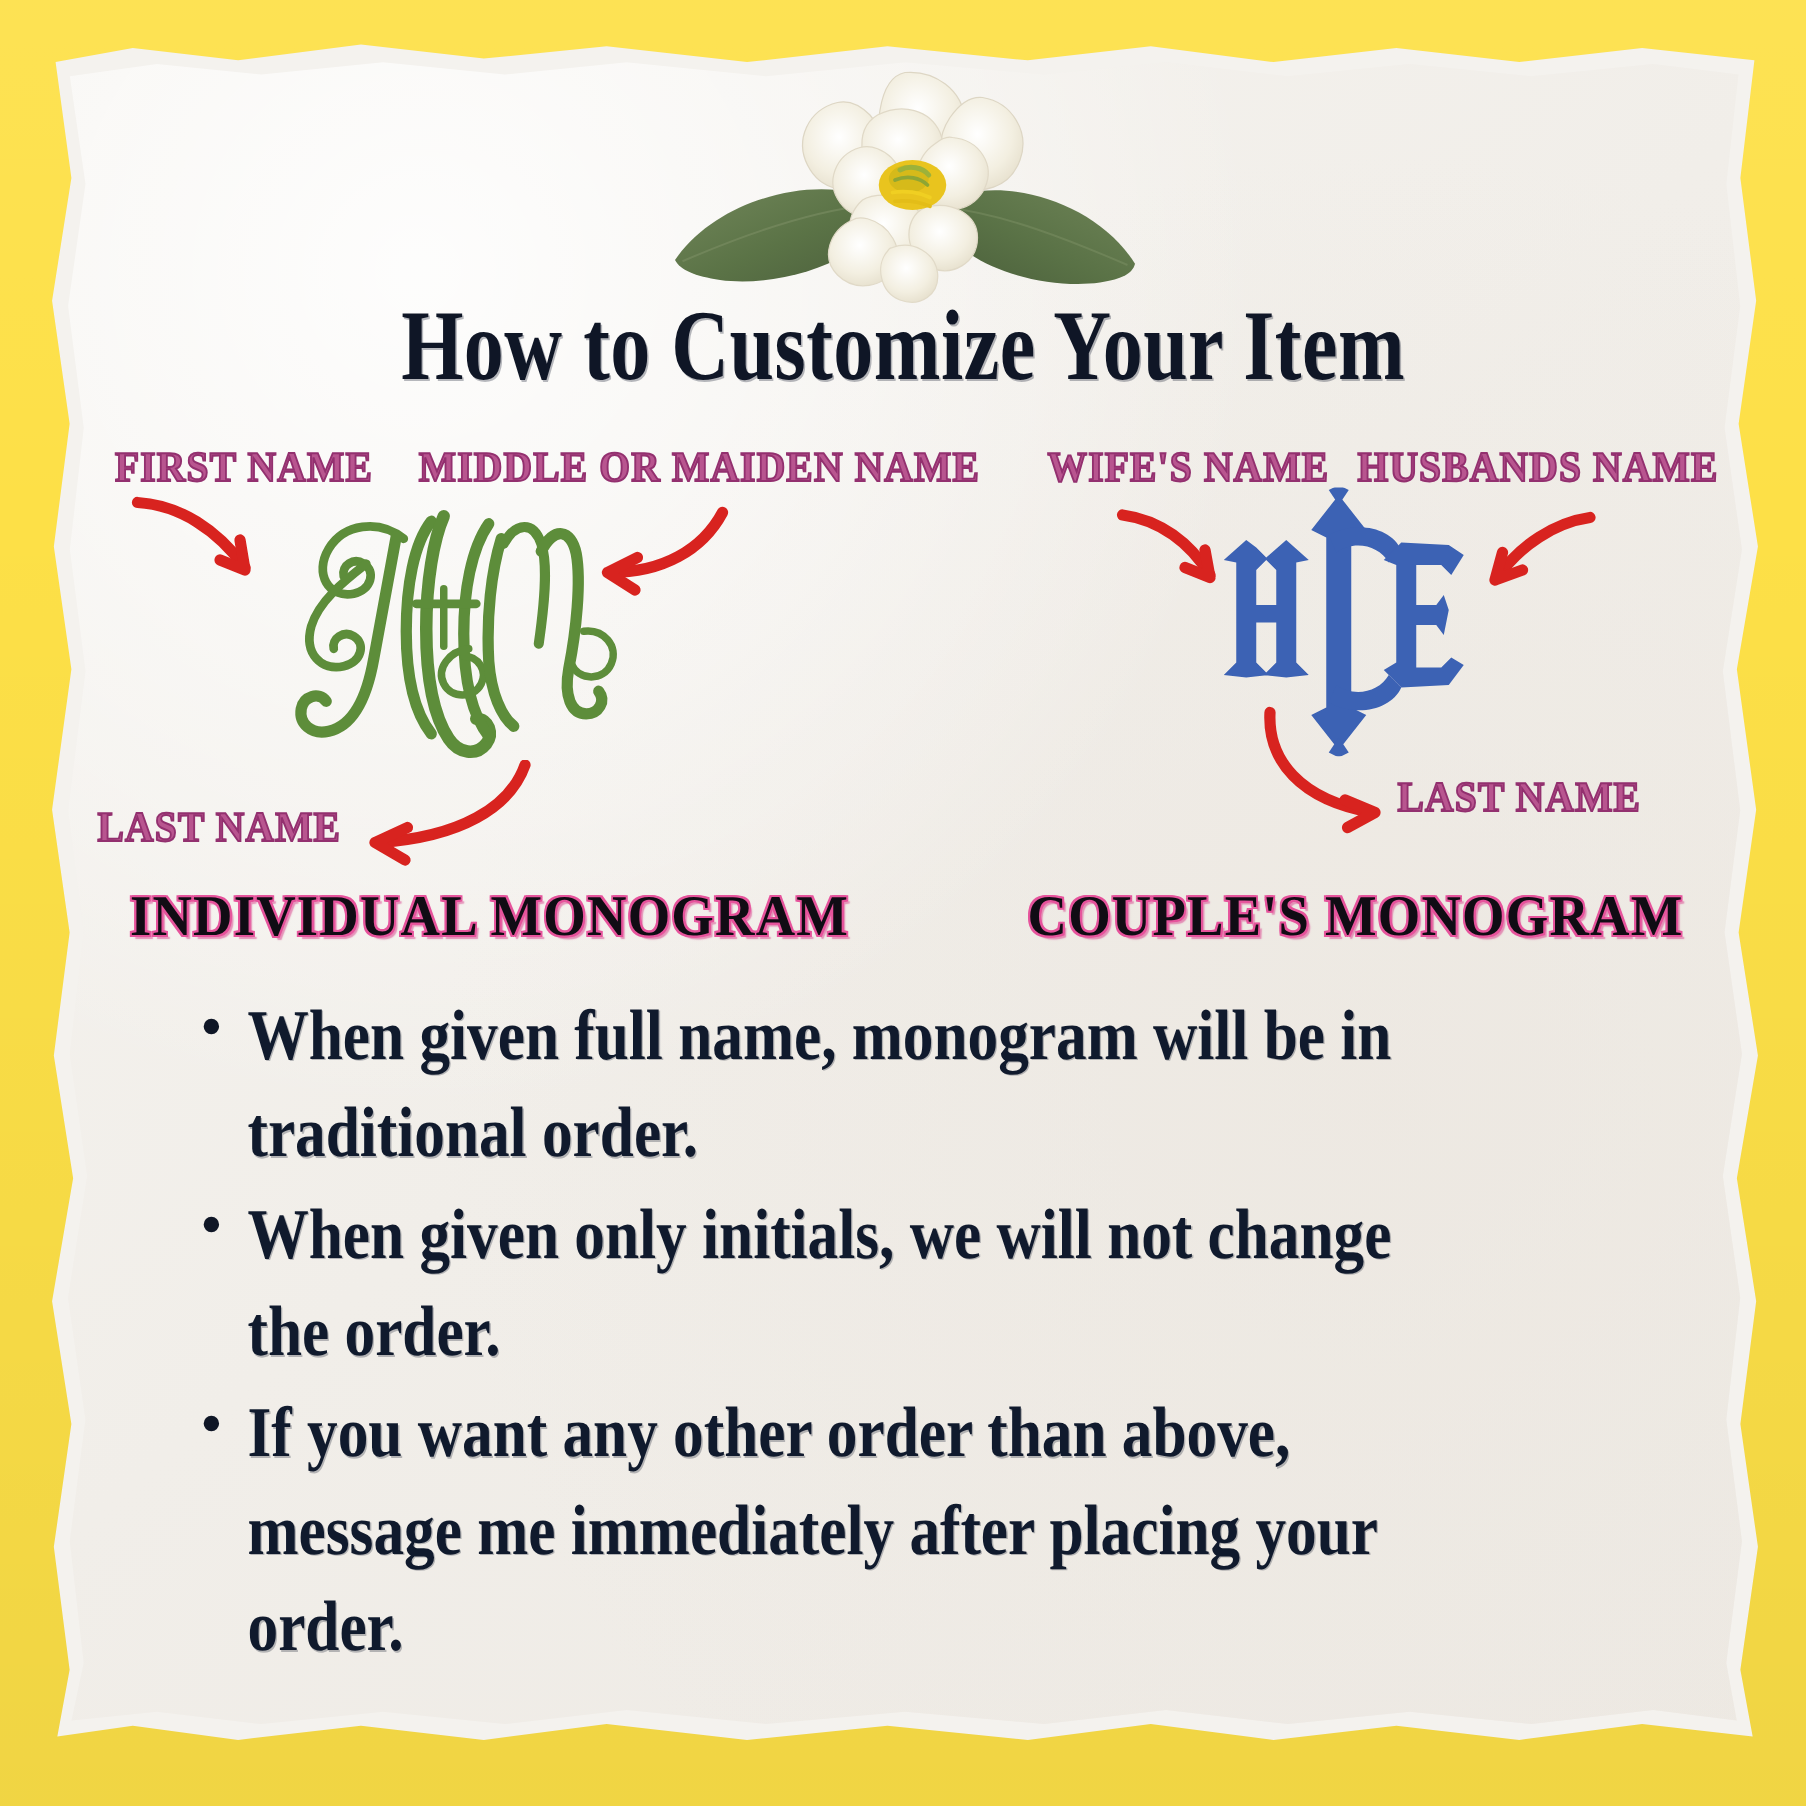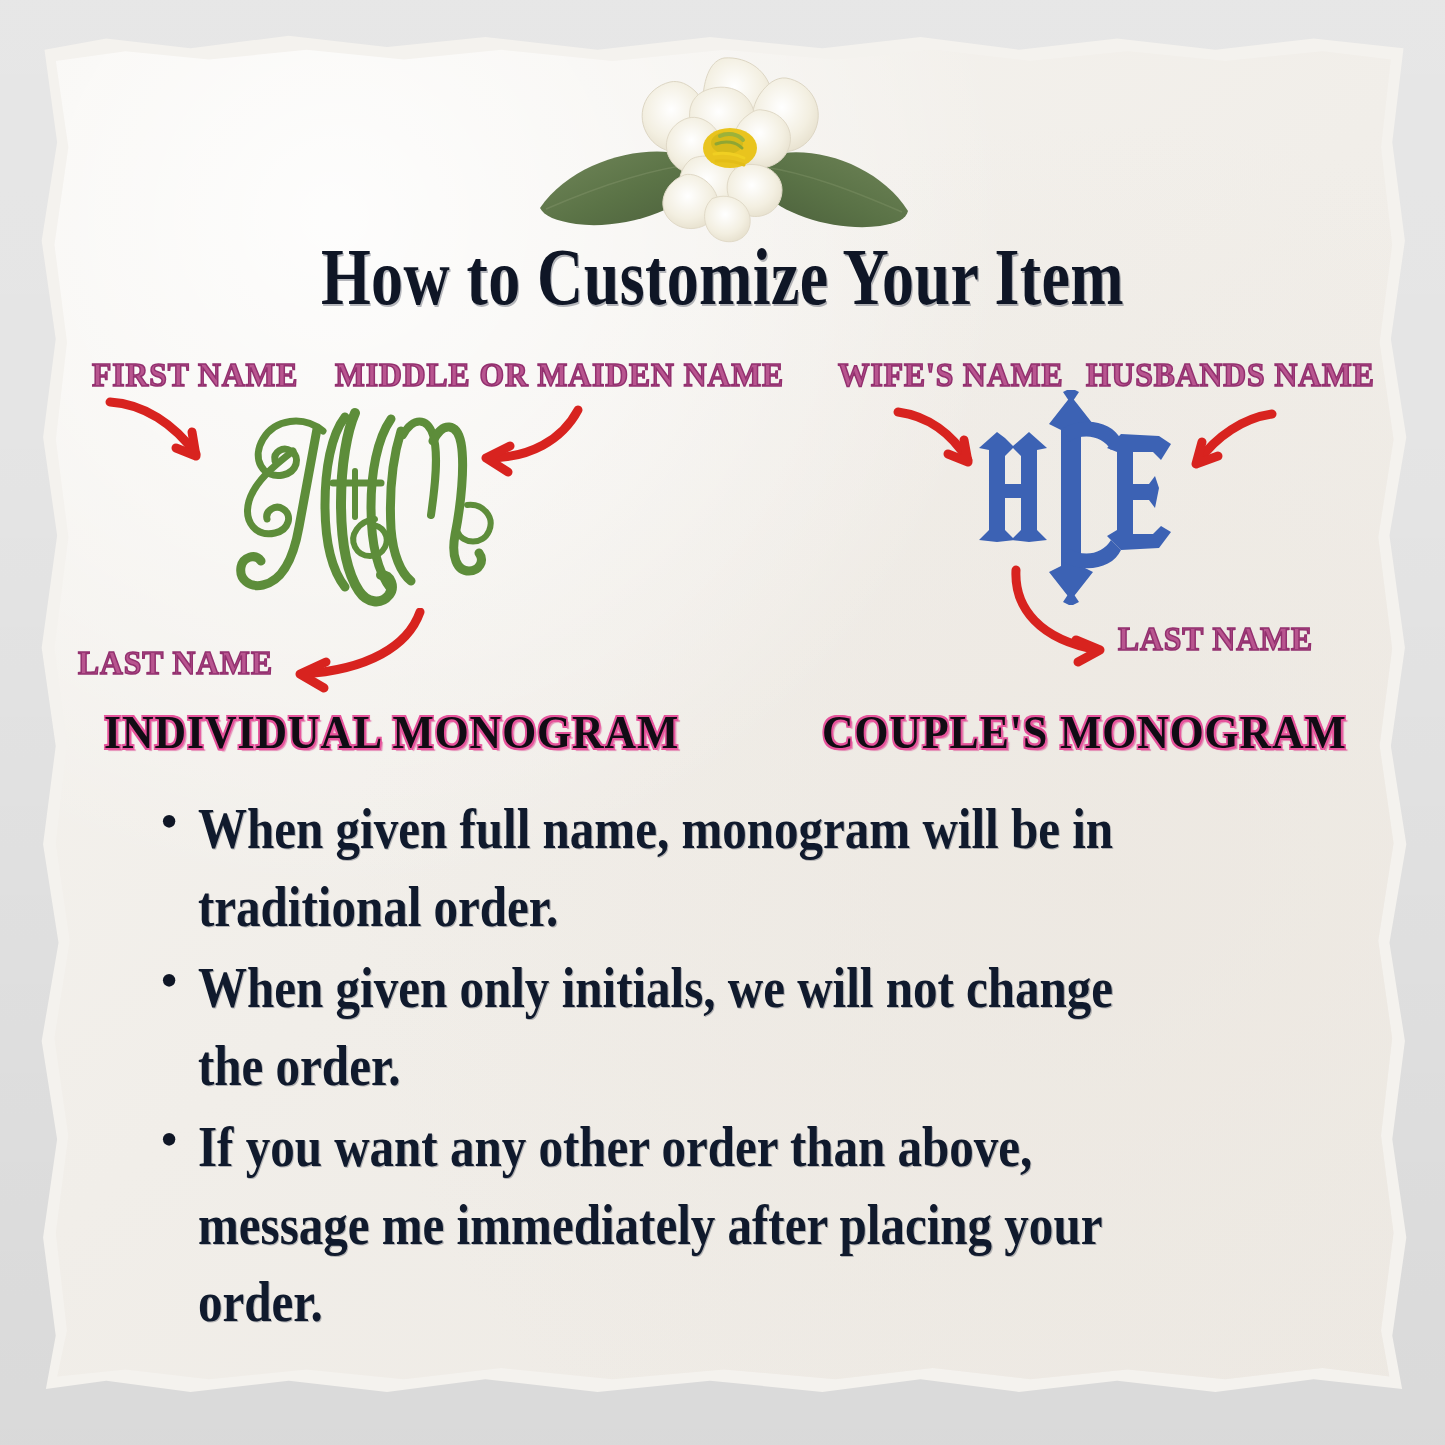--- a/index.html
+++ b/index.html
@@ -13,21 +13,21 @@
     height: 1445px;
     overflow: hidden;
     font-family: "Liberation Serif", "DejaVu Serif", serif;
   }
 
   
   #canvas {
     position: relative;
     width: 1445px;
     height: 1445px;
-    background: #e5e5e5;
+    background: #fde047;
     overflow: hidden;
   }
   
   #canvas::before {
     content: "";
     position: absolute;
     inset: 0;
     background:
       linear-gradient(180deg, rgba(255,255,255,0.07) 0%, rgba(0,0,0,0.00) 28%, rgba(0,0,0,0.05) 100%);
     pointer-events: none;

